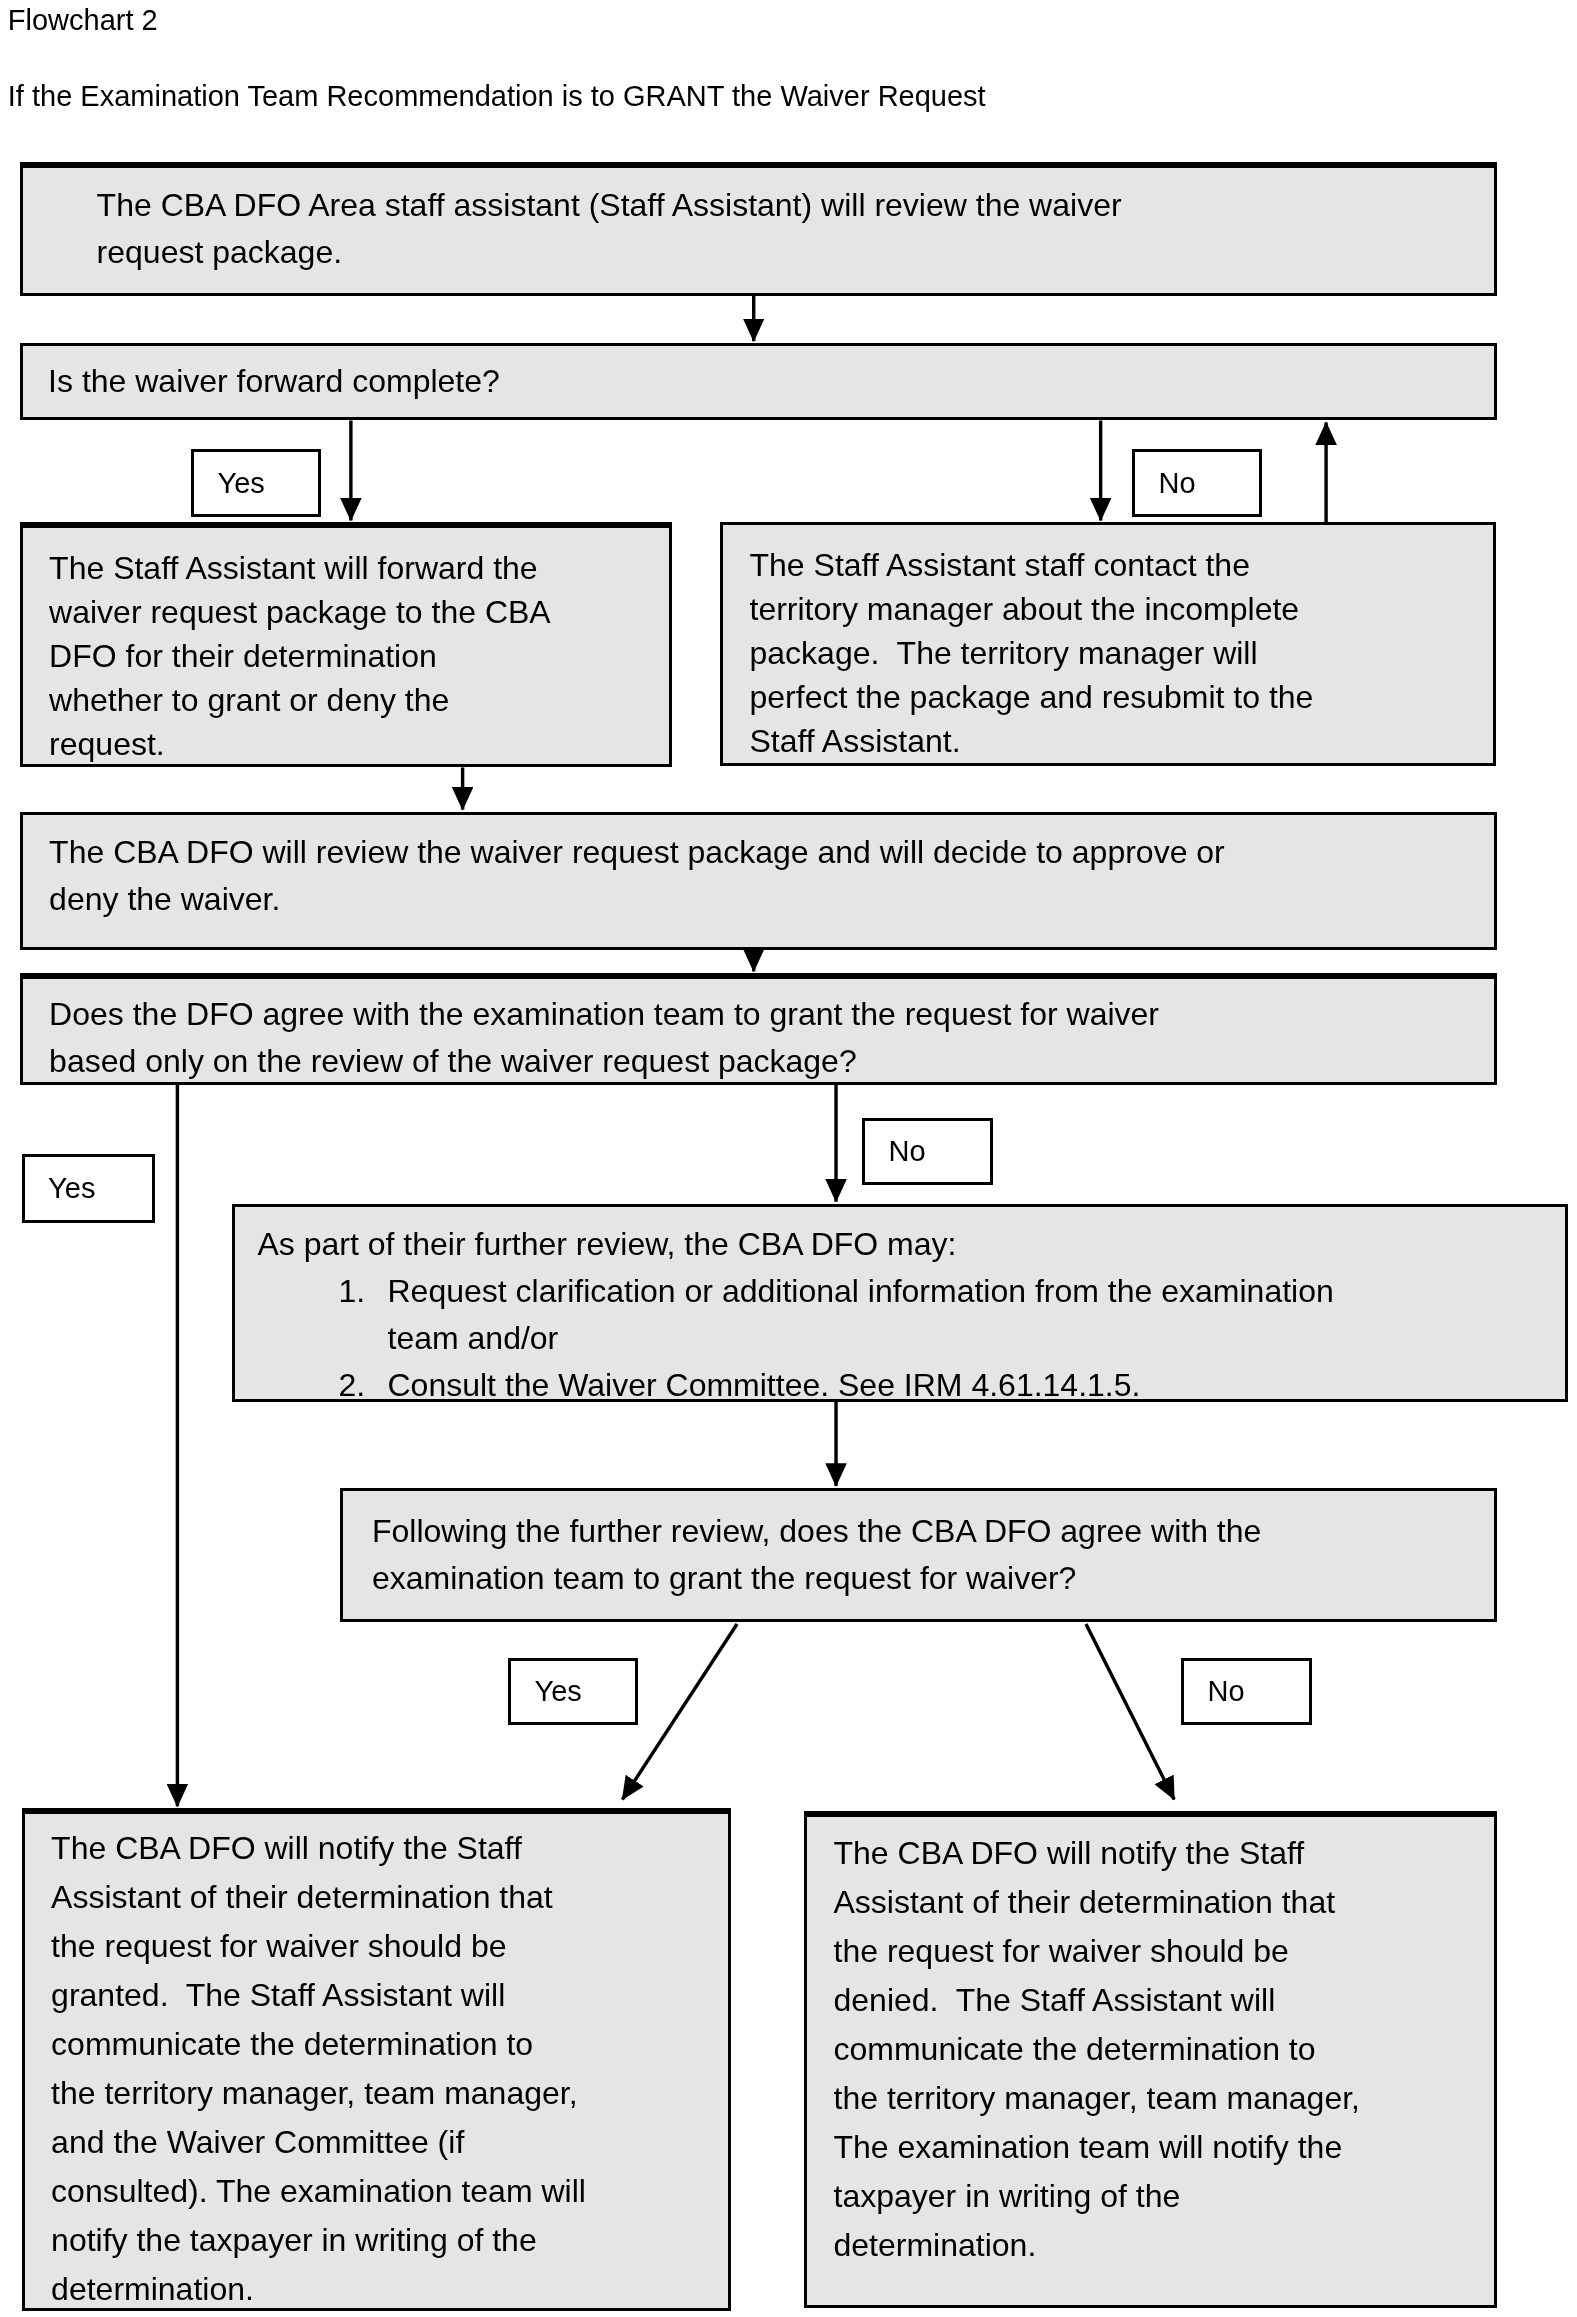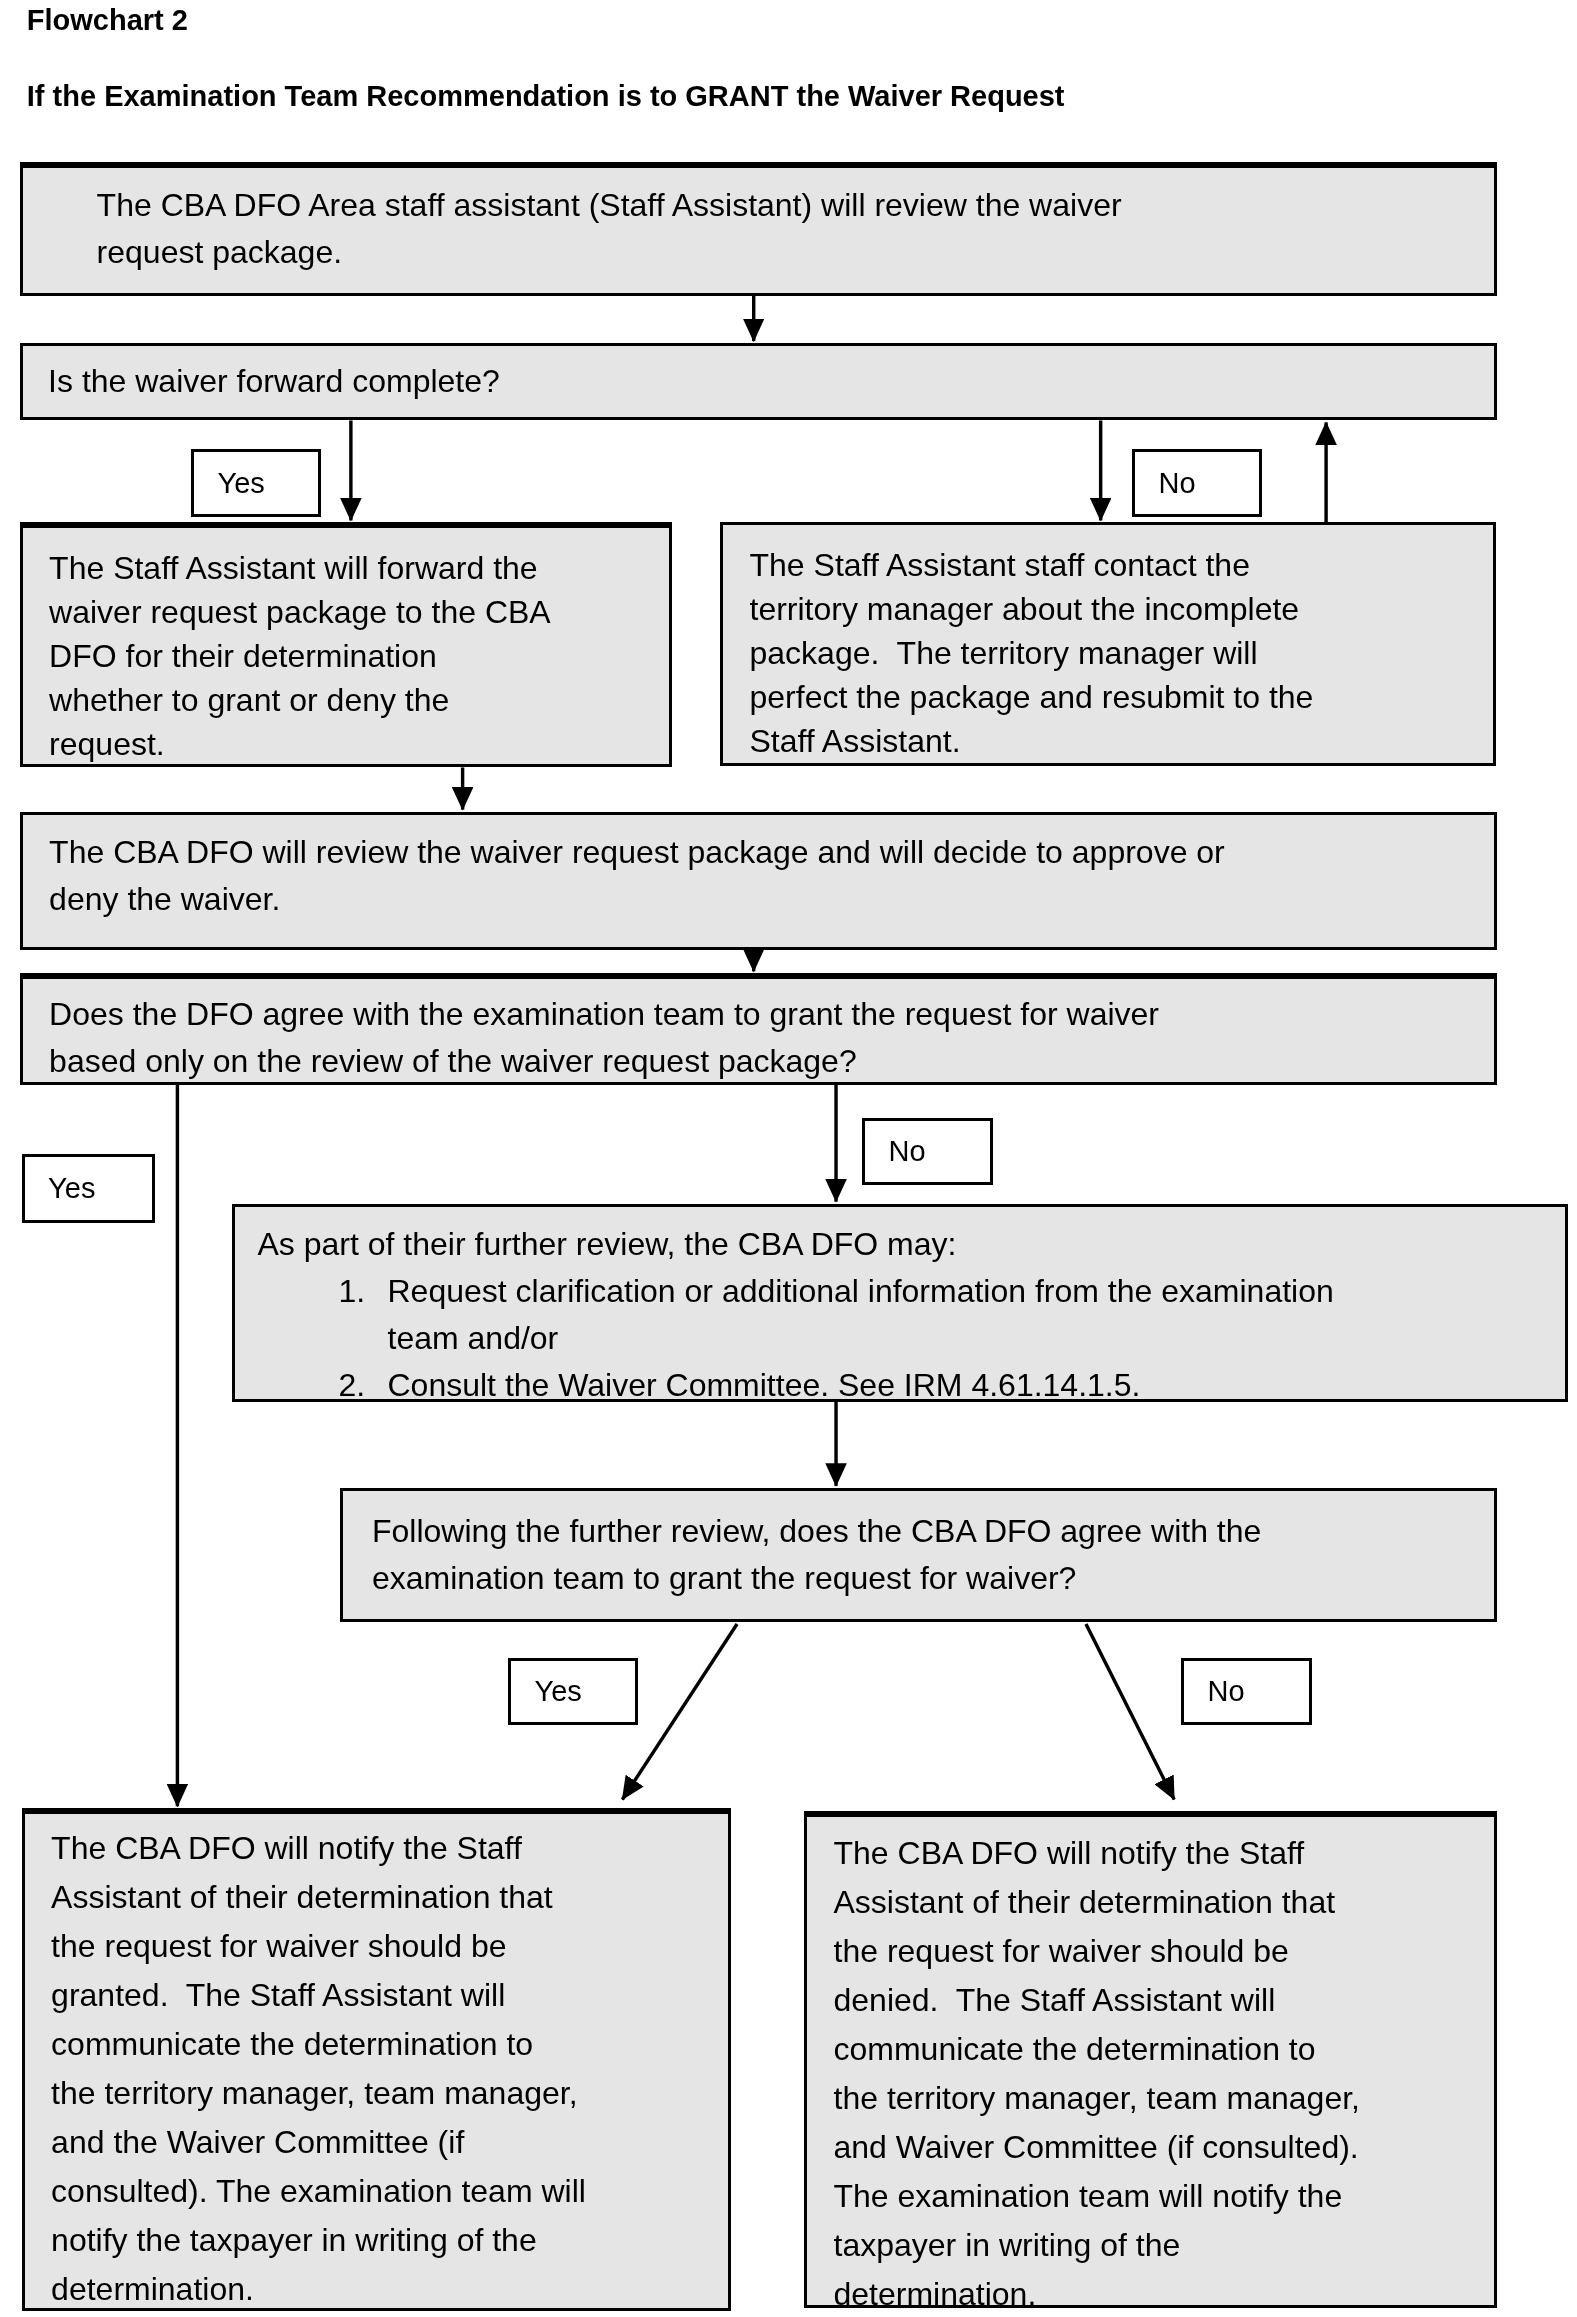--- a/index.html
+++ b/index.html
@@ -1,20 +1,20 @@
 <!DOCTYPE html>
 <html><head>
 <meta charset="utf-8">
 <style>
   html,body{margin:0;padding:0;background:#fff;}
   .canvas{
     position:relative;width:1577px;height:2317px;background:#ffffff;
     font-family:"Liberation Sans",sans-serif;color:#000;overflow:hidden;
   }
-  .hdr{position:absolute;font-weight:bold;font-size:29px;white-space:pre;margin-left:19px;}
+  .hdr{position:absolute;font-weight:normal;font-size:29px;white-space:pre;}
   .box{
     position:absolute;box-sizing:border-box;border:3.9px solid #000;background:#e5e5e5;
     font-size:32px;line-height:44px;overflow:hidden;
   }
   .tt{border-top-width:6.9px;}
   .tl div{white-space:pre;}
   .lbl{
     position:absolute;box-sizing:border-box;border:3.9px solid #000;background:#fff;
     font-size:29px;display:flex;align-items:center;padding-left:23.5px;
   }
@@ -150,21 +150,20 @@
   </div>
 
   <div class="box tt lh50" style="left:804px;top:1811px;width:693px;height:497px;padding:11.8px 13.7px 0 26.5px;">
     <div class="tl">
         <div>The CBA DFO will notify the Staff</div>
         <div>Assistant of their determination that</div>
         <div>the request for waiver should be</div>
         <div>denied.  The Staff Assistant will</div>
         <div>communicate the determination to</div>
         <div>the territory manager, team manager,</div>
-        <div>and Waiver Committee (if consulted).</div>
         <div>The examination team will notify the</div>
         <div>taxpayer in writing of the</div>
         <div>determination.</div>
       </div>
   </div>
 
 </div>
 
 
 </body></html>

